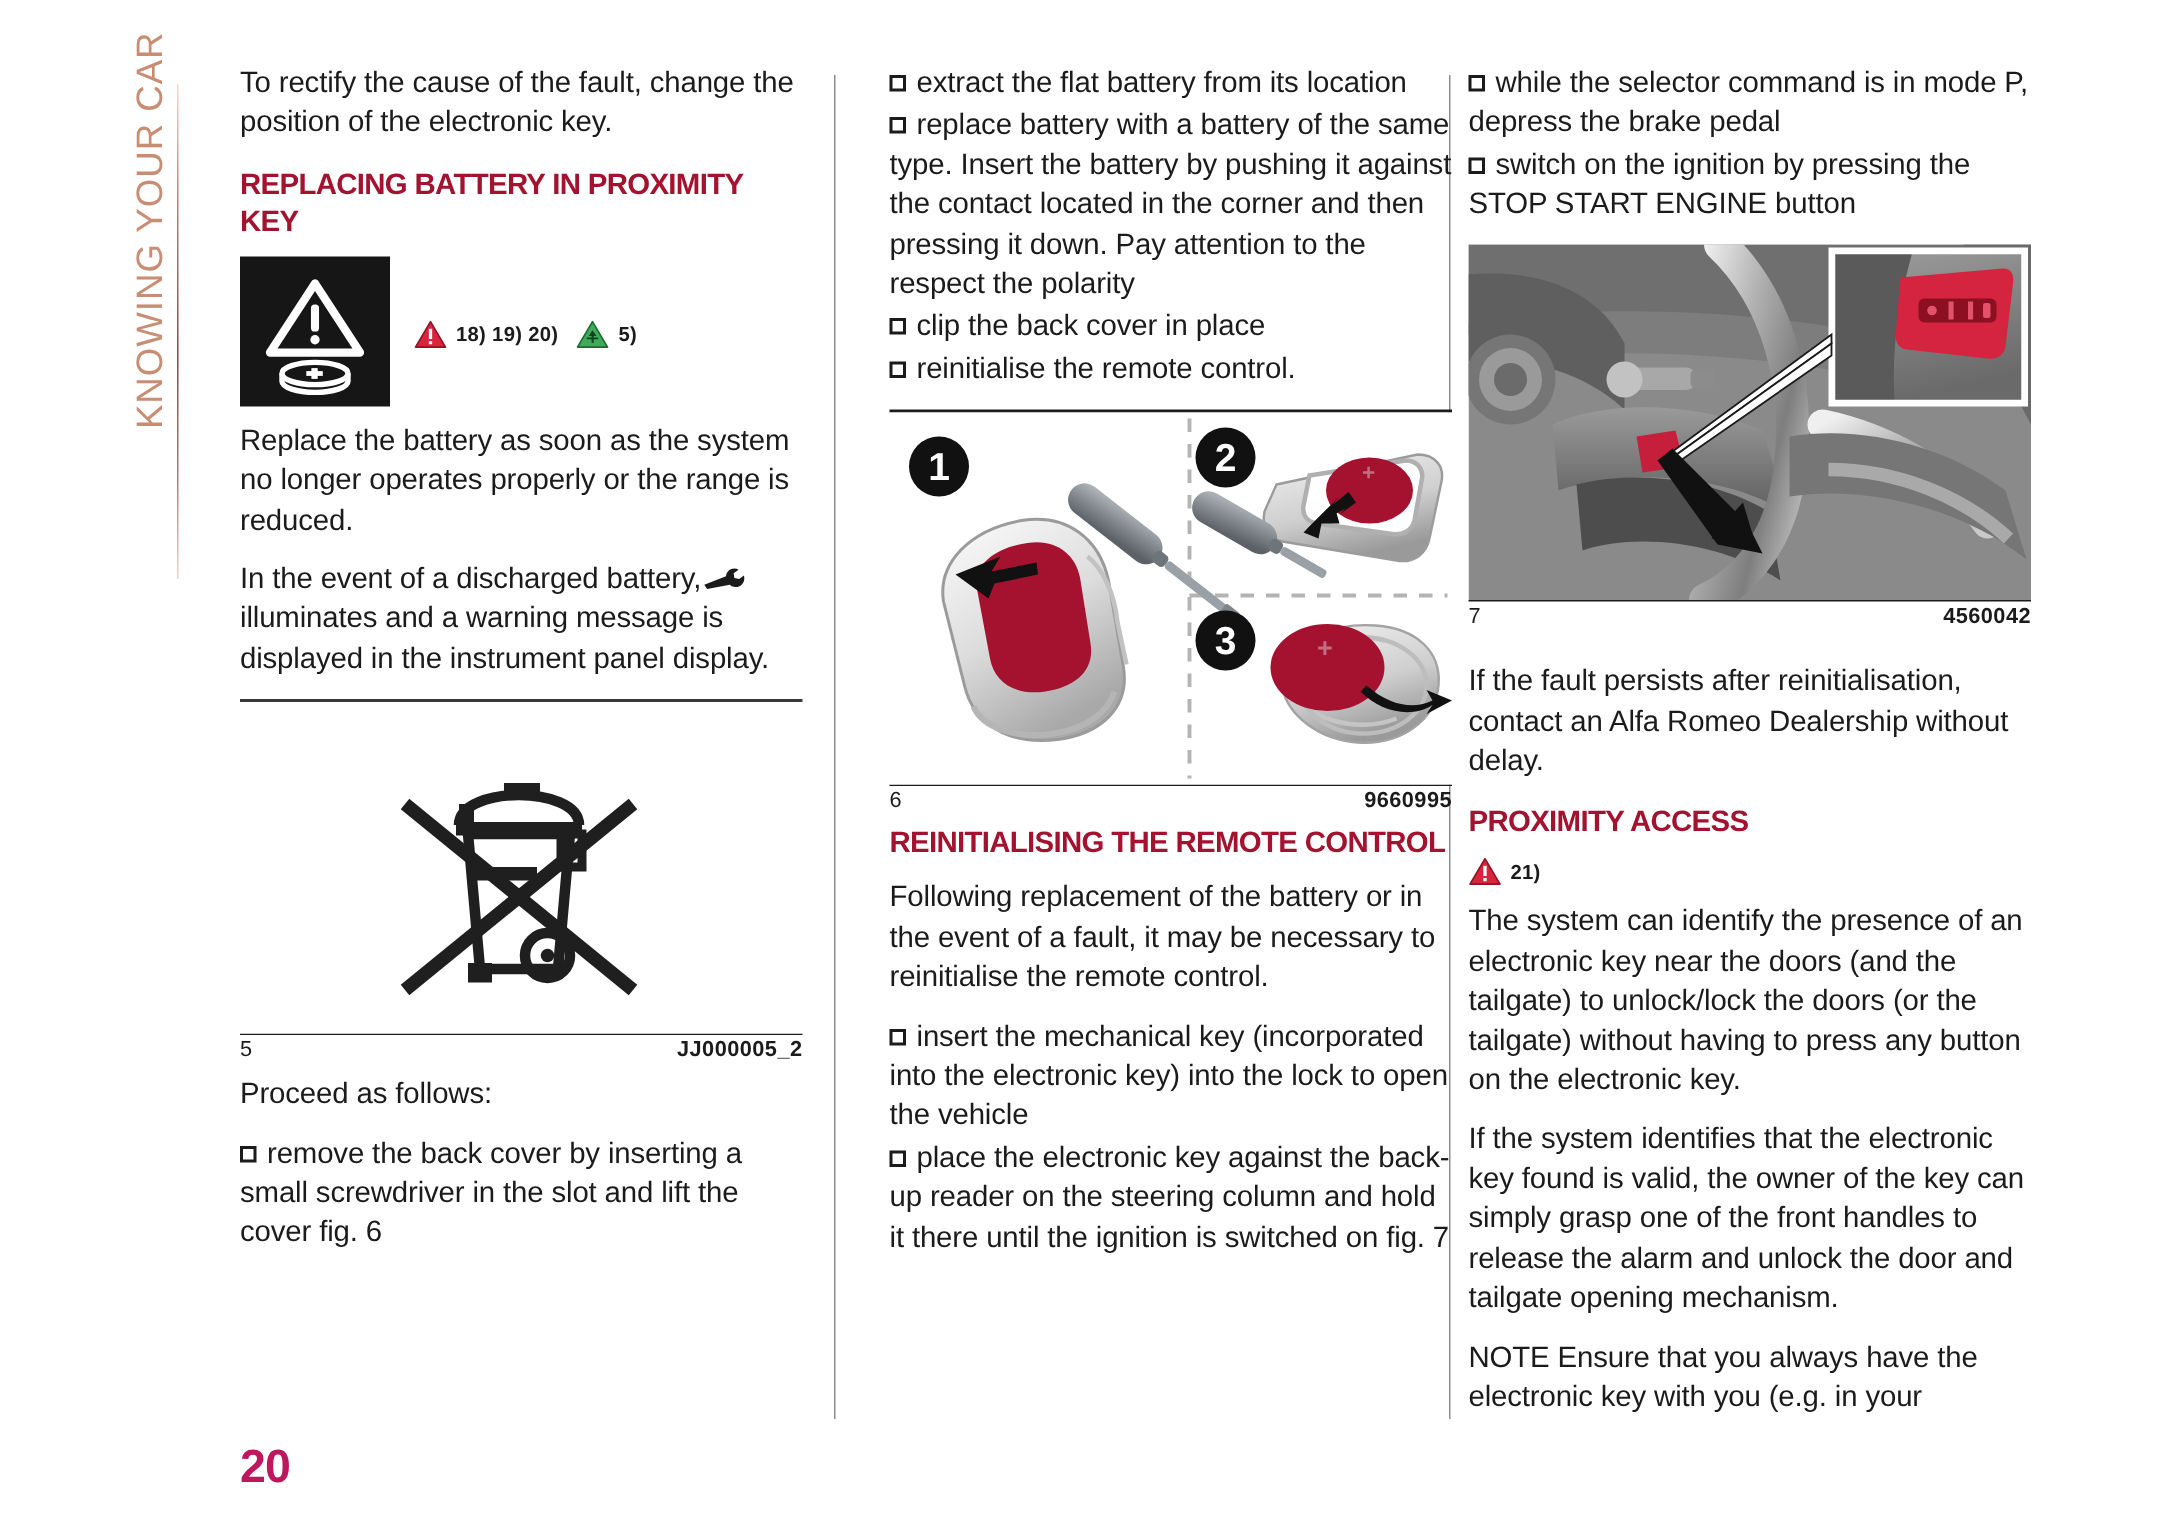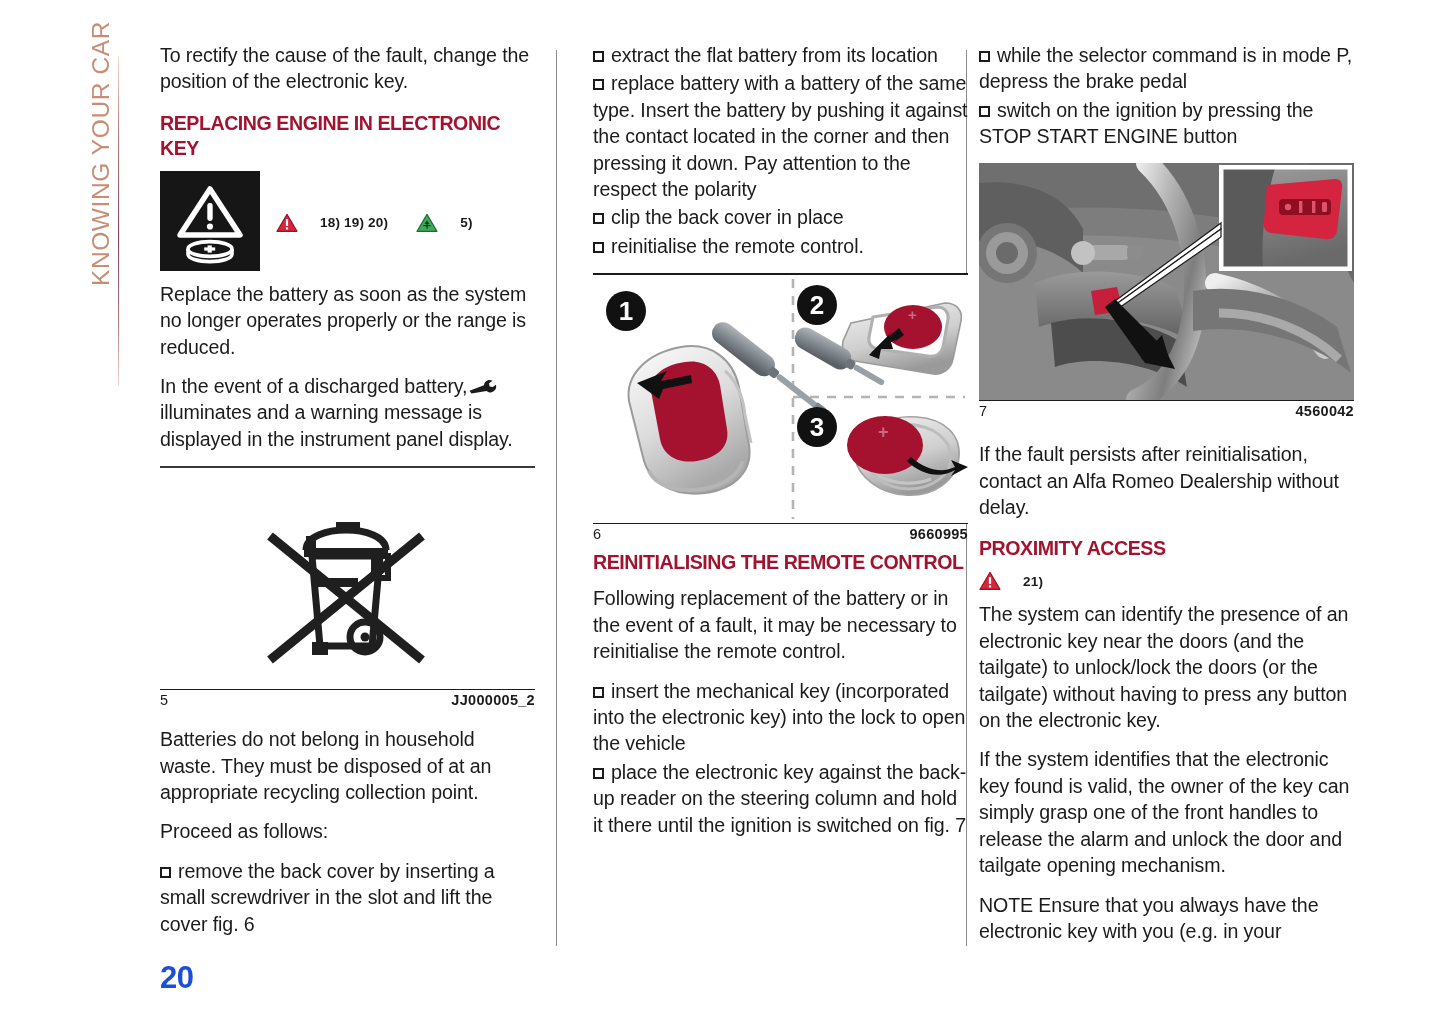--- a/index.html
+++ b/index.html
@@ -133,21 +133,21 @@
     height: 100px;
     background: #161616;
     flex: 0 0 100px;
     position: relative;
   }
   .warn-refs {
     display: flex;
     align-items: center;
     margin-left: 16px;
     margin-top: 42px;
-    gap: 22px;
+    gap: 6px;
     font-size: 13.5px;
     font-weight: bold;
     letter-spacing: .2px;
     color: #1b1b1b;
   }
   .tri-red, .tri-green {
     display: inline-block;
     width: 22px;
     height: 20px;
     position: relative;
@@ -190,21 +190,21 @@
     margin: 14px 0 0 0;
   }
 
   
   .page-number {
     position: absolute;
     left: 160px;
     top: 960px;
     font-size: 31px;
     font-weight: bold;
-    color: #1d4ed8;
+    color: #be185d;
     letter-spacing: -0.5px;
   }
 
   
   .wrench-inline {
     display: inline-block;
     width: 30px;
     height: 16px;
     vertical-align: -2px;
     margin: 0 1px;
@@ -222,21 +222,21 @@
 
   <div class="cols">
 
     <div class="col-divider div-1"></div>
     <div class="col-divider div-2"></div>
 
     <div class="col col-1">
 
       <p class="body">To rectify the cause of the fault, change the position of the electronic key.</p>
 
-      <h2 class="heading">REPLACING ENGINE IN ELECTRONIC KEY</h2>
+      <h2 class="heading">REPLACING BATTERY IN PROXIMITY KEY</h2>
 
       <div class="warn-row">
         <div class="black-icon-box">
           <svg width="100" height="100" viewBox="0 0 100 100" aria-hidden="true">
 
             <path d="M50 18 L80 64 L20 64 Z" fill="none" stroke="#ffffff" stroke-width="5.5" stroke-linejoin="round"></path>
             <rect x="47.3" y="32" width="5.4" height="18" rx="2.4" fill="#ffffff"></rect>
             <circle cx="50" cy="55.5" r="3.1" fill="#ffffff"></circle>
 
             <ellipse cx="50" cy="78" rx="22" ry="7.4" fill="none" stroke="#ffffff" stroke-width="3.6"></ellipse>
@@ -303,21 +303,20 @@
             </g>
           </svg>
         </div>
         <div class="fig-rule-bottom"></div>
         <div class="fig-caption">
           <span class="num">5</span>
           <span class="code">JJ000005_2</span>
         </div>
       </div>
 
-      <p class="body" style="margin-top:18px;">Batteries do not belong in household waste. They must be disposed of at an appropriate recycling collection point.</p>
 
       <p class="body">Proceed as follows:</p>
 
       <p class="bullet">
         <span class="marker"></span><span>remove the back cover by inserting a small screwdriver in the slot and lift the cover fig. 6</span>
       </p>
 
     </div>
 
     <div class="col col-2">

